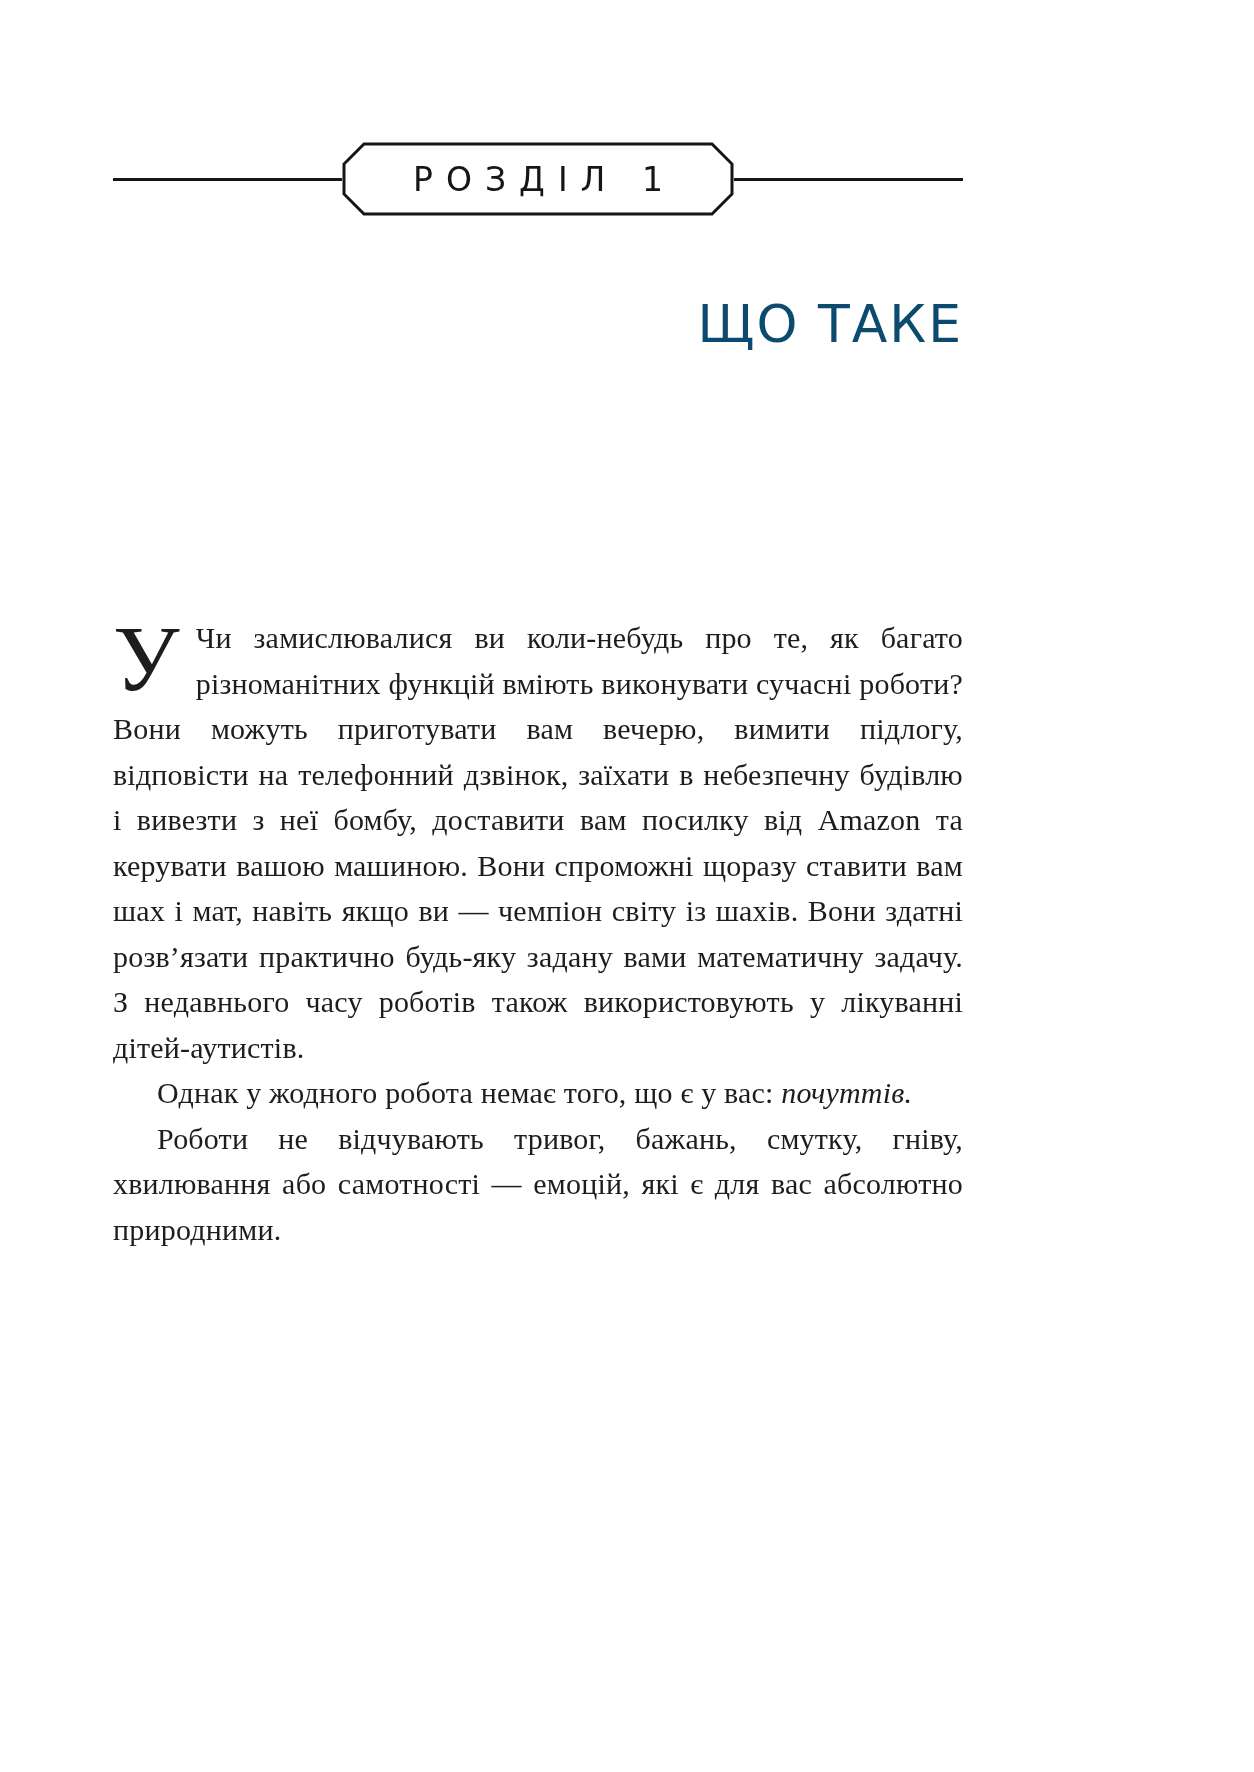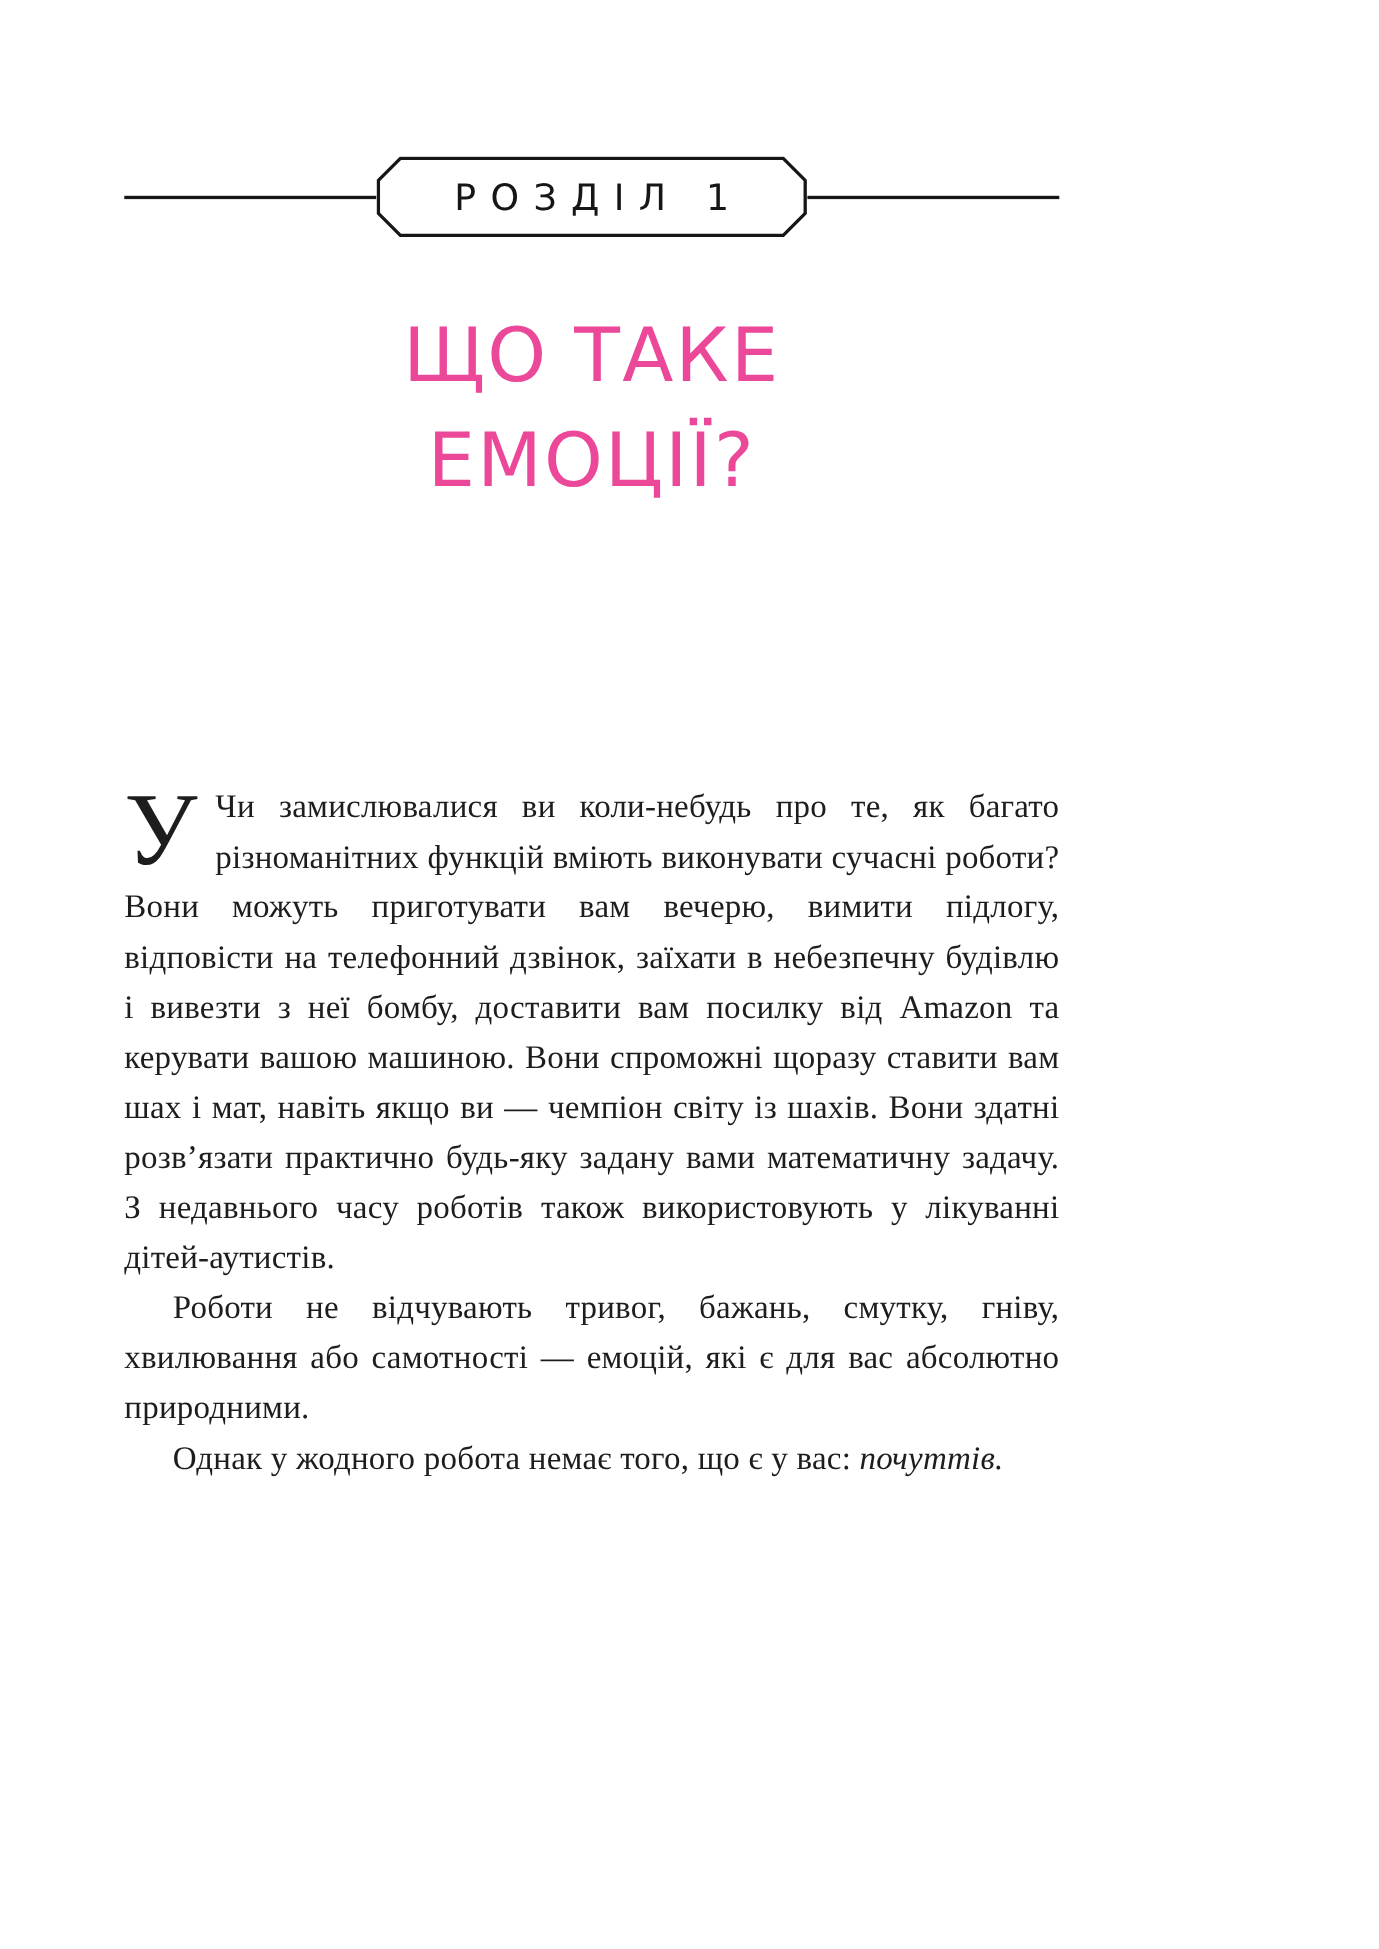--- a/index.html
+++ b/index.html
@@ -58,27 +58,27 @@
     font-size: 33px;
     font-weight: 500;
     letter-spacing: 13px;
     color: #161616;
   }
   .badge-label > span { margin-right: -13px; white-space: pre; }
 
   
   .chapter-title {
     margin: 60px 0 0 0;
-    text-align: center;
+    text-align: right;
     font-family: "DejaVu Sans", sans-serif;
     font-weight: 400;
-    font-size: 68px;
+    font-size: 52px;
     line-height: 96px;
     letter-spacing: 2px;
-    color: #ec4899;
+    color: #0c4a6e;
   }
 
   
   .body-text {
     margin-top: 243px;
     font-size: 30px;
     line-height: 45.5px;
     letter-spacing: 0.2px;
     text-align: justify;
     color: #1d1d1d;
@@ -114,24 +114,23 @@
         </svg>
         <div class="badge-label">
           <span>РОЗДІЛ 1</span>
         </div>
       </div>
       <div class="rule"></div>
     </header>
 
     <h1 class="chapter-title">
       <span>ЩО ТАКЕ</span><br>
-      <span>ЕМОЦІЇ?</span>
     </h1>
 
     <main class="body-text">
         <p class="no-indent"><span class="drop-cap">У</span></p>
         <p class="no-indent"><span>Чи замислювалися ви коли-небудь про те, як багато різноманітних функцій вміють виконувати сучасні роботи? Вони можуть приготувати вам вечерю, вимити підлогу, відповісти на телефонний дзвінок, заїхати в небезпечну будівлю і вивезти з неї бомбу, доставити вам посилку від Amazon та керувати вашою машиною. Вони спроможні щоразу ставити вам шах і мат, навіть якщо ви — чемпіон світу із шахів. Вони здатні розв’язати практично будь-яку задану вами математичну задачу. З недавнього часу роботів також використовують у лікуванні дітей-аутистів.</span></p>
+        <p class="indent"><span>Однак у жодного робота немає того, що є у вас: </span><span class="italic">почуттів.</span></p>
         <p class="indent"><span>Роботи не відчувають тривог, бажань, смутку, гніву, хвилювання або самотності — емоцій, які є для вас абсолютно природними.</span></p>
-        <p class="indent"><span>Однак у жодного робота немає того, що є у вас: </span><span class="italic">почуттів.</span></p>
       </main>
 
   </div>
 </div>
 
 </body></html>

